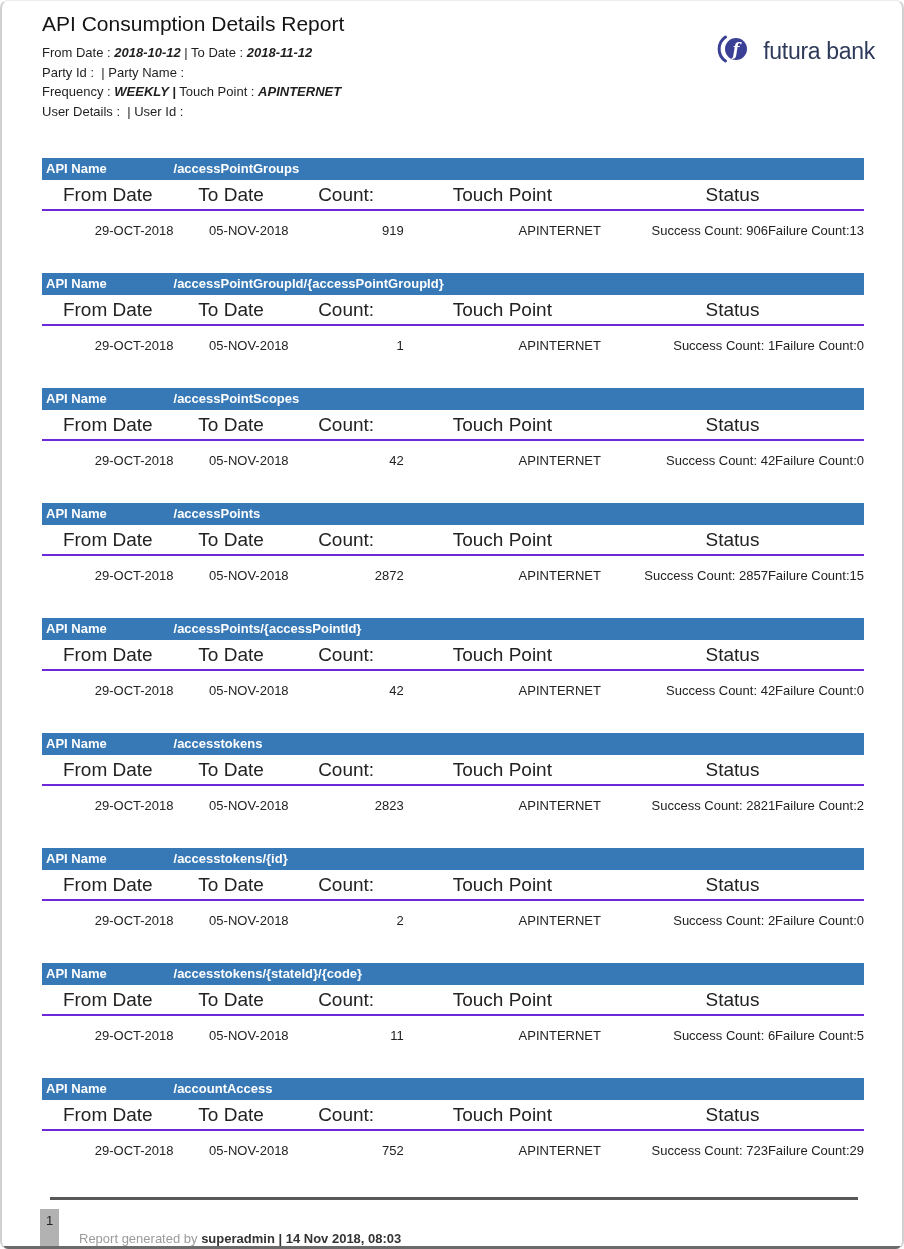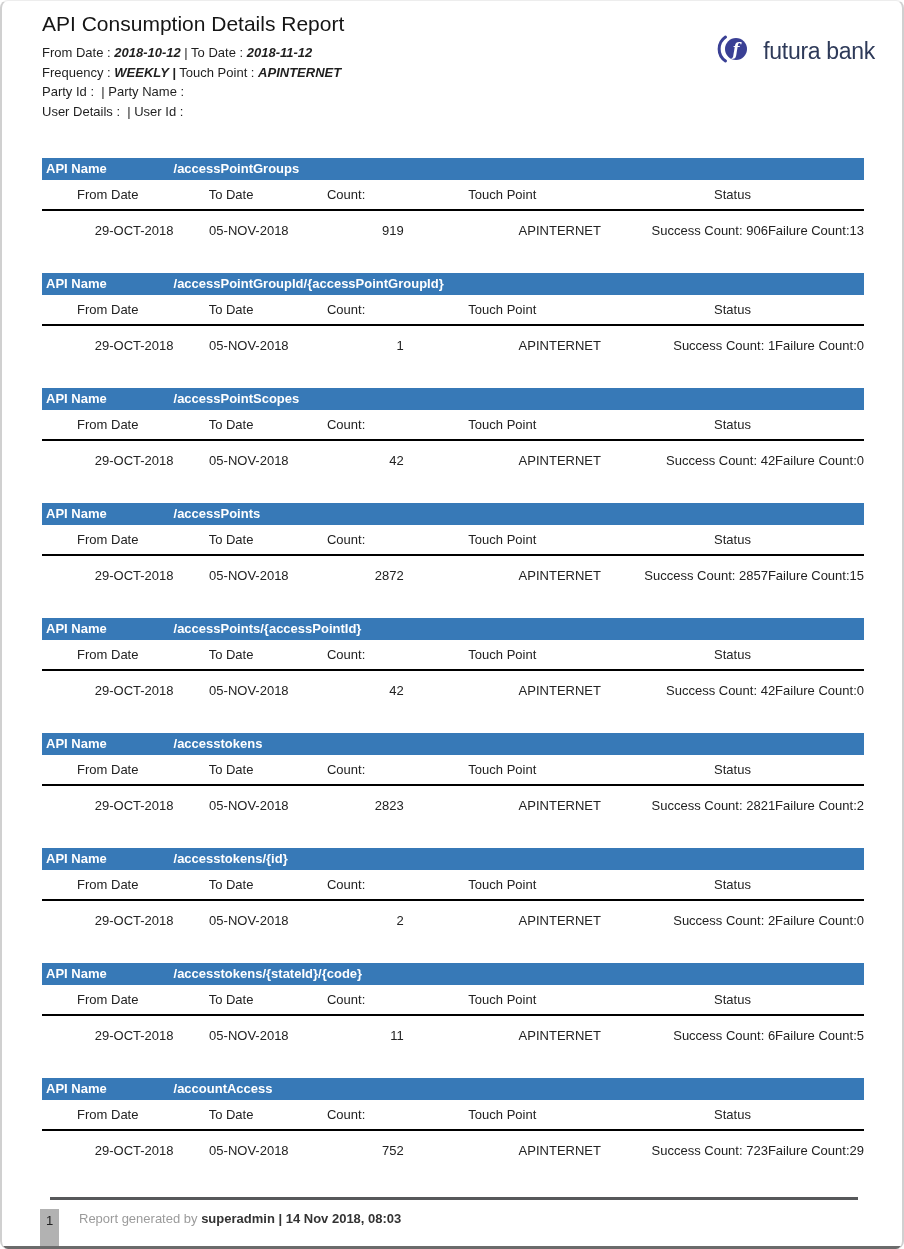--- a/index.html
+++ b/index.html
@@ -17,47 +17,47 @@
   .logo { position:absolute; top:30px; right:27px; display:flex; align-items:center; }
   .logo-text { font-size:23px; color:#2e3a59; margin-left:12px; letter-spacing:-0.3px; }
   .sections { margin-top:37px; }
   .section { margin-bottom:24px; }
   .api-bar { display:flex; height:22px; line-height:22px; background:#3779b7; color:#fff;
              font-size:13px; font-weight:bold; }
   .api-bar .api-label { width:16%; padding-left:4px; }
   .api-bar .api-path { flex:1; }
   table.api-table { width:100%; border-collapse:collapse; table-layout:fixed; }
   table.api-table th {
-    font-weight:400; font-size:13px; color:#222; height:30px;
-    border-bottom:2px solid #000000; text-align:center; vertical-align:middle;
+    font-weight:400; font-size:19px; color:#222; height:30px;
+    border-bottom:2px solid #6d28d9; text-align:center; vertical-align:middle;
   }
   table.api-table td {
     font-size:13px; color:#222; height:39px; text-align:right; vertical-align:middle;
   }
   .footer { position:absolute; left:0; right:0; bottom:0; height:52px; }
   .footer-line { margin-left:48px; width:808px; height:3px; background:#57585a; }
   .footer-row { display:flex; margin-top:9px; }
   .page-box { width:19px; margin-left:38px; height:40px; background:#b2b2b2;
               font-size:13px; color:#222; text-align:center; padding-top:4px; }
-  .gen { margin-left:20px; margin-top:2px; font-size:13px; color:#9b9b9b; }
+  .gen { margin-left:20px; margin-top:22px; font-size:13px; color:#9b9b9b; }
   .gen b { color:#333; font-weight:bold; }
   .bottom-strip { position:absolute; left:0; right:0; bottom:0; height:3px; background:#6b6b6b; }
 </style>
 </head>
 <body>
 
 <div class="content">
 
   <div class="title">API Consumption Details Report</div>
 
   <div class="meta"><span>From Date : </span><b>2018-10-12</b><span> | To Date : </span><b>2018-11-12</b></div>
 
+  <div class="meta">Party Id :  | Party Name :</div>
+
   <div class="meta"><span>Frequency : </span><b>WEEKLY |</b><span> Touch Point : </span><b>APINTERNET</b></div>
-
-  <div class="meta">Party Id :  | Party Name :</div>
   <div class="meta">User Details :  | User Id :</div>
 
   <div class="logo">
     <span>
       <svg width="36" height="36" viewBox="0 0 36 36">
         <path d="M 10.5 6 A 14.5 14.5 0 0 0 10.5 30" fill="none" stroke="#3a4095" stroke-width="3" stroke-linecap="round"></path>
         <circle cx="21" cy="18" r="11" fill="#3a4095"></circle>
         <text x="21" y="23.5" text-anchor="middle" fill="#ffffff" font-size="16" font-weight="bold" font-style="italic" font-family="'DejaVu Serif', serif">f</text>
       </svg>
     </span>

